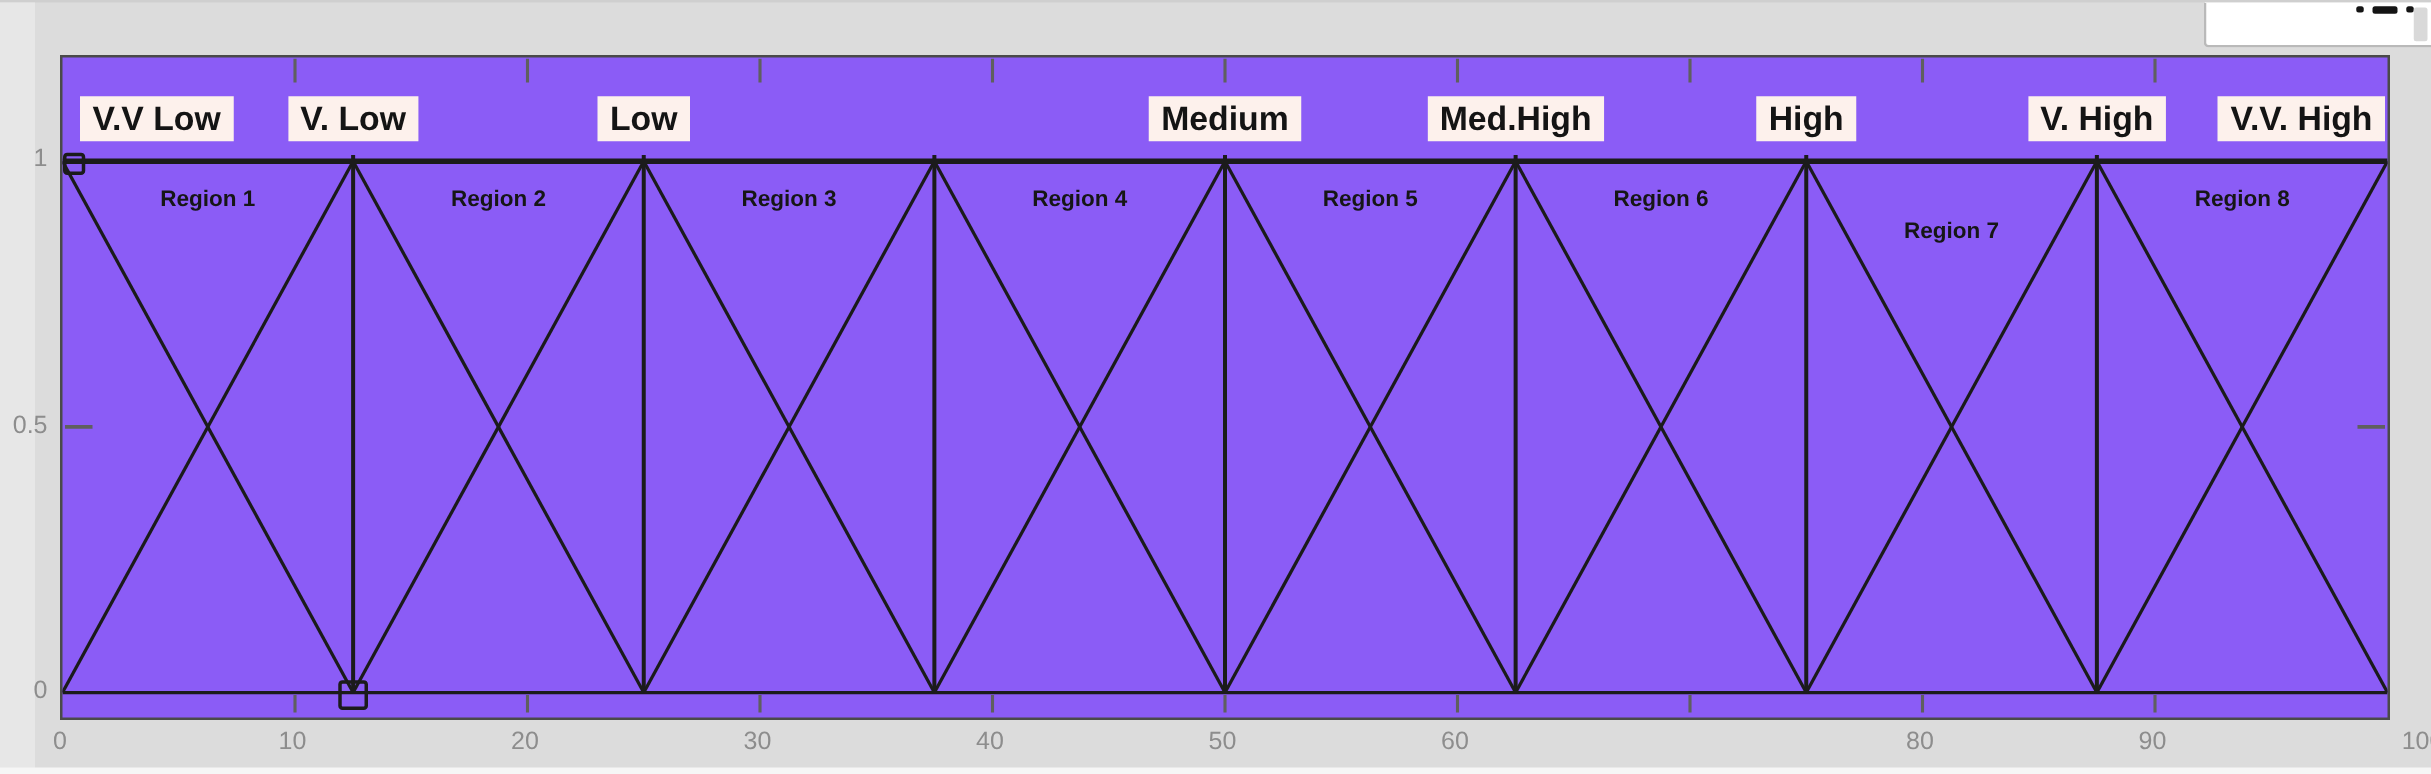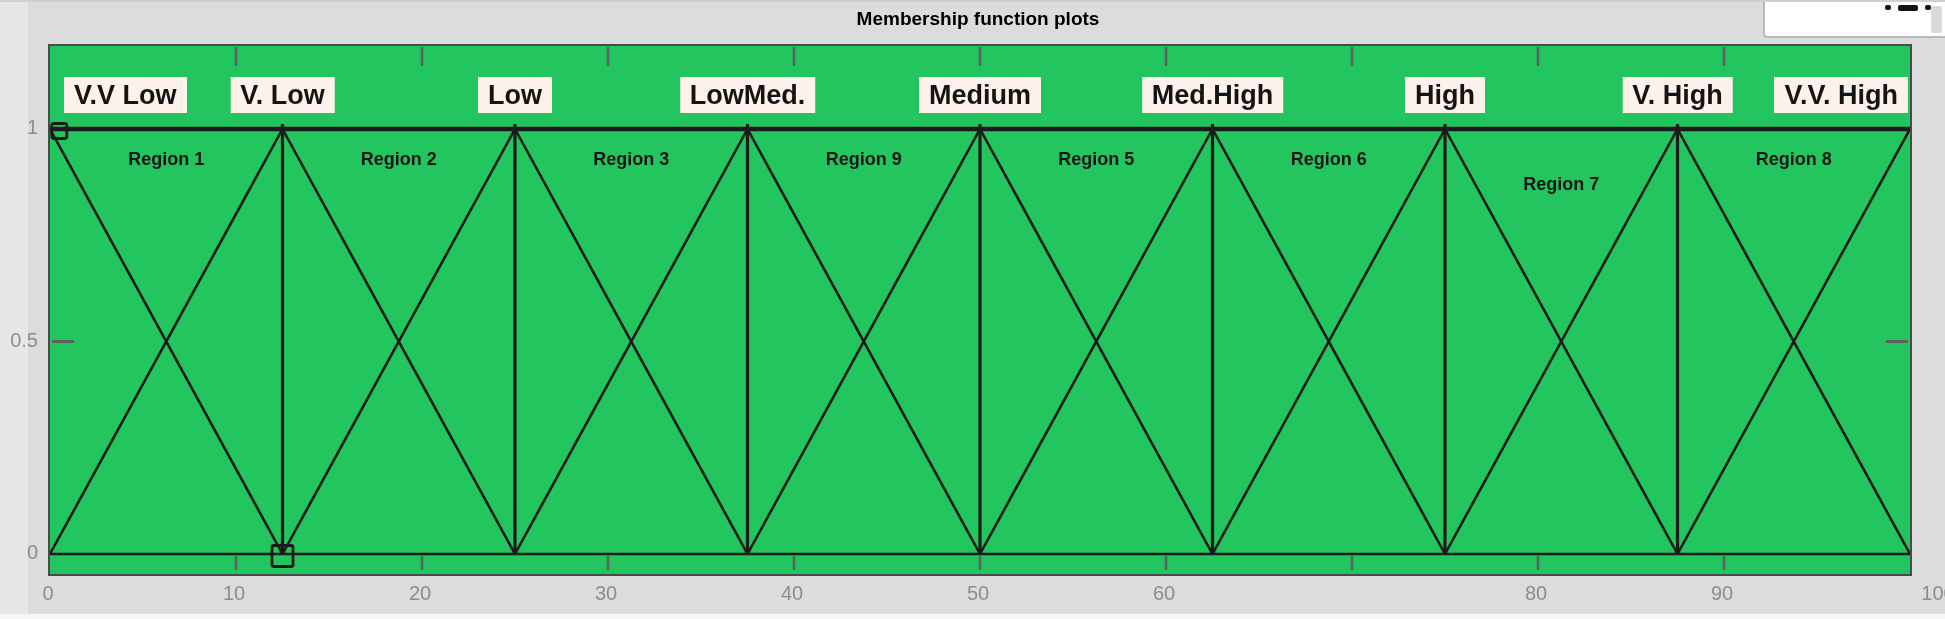--- a/index.html
+++ b/index.html
@@ -5,21 +5,21 @@
   html,body{margin:0;padding:0;}
   body{width:1945px;height:619px;overflow:hidden;
        font-family:"Liberation Sans", sans-serif;}
   .screen{position:absolute;left:0;top:0;width:1945px;height:619px;
           background:#dcdcdc;border-top:2px solid #cfcfcf;box-sizing:border-box;}
   .edge-left{position:absolute;left:0;top:0;width:28px;height:619px;background:#e7e7e7;}
   .edge-bottom{position:absolute;left:0;top:612px;width:1945px;height:7px;background:#f6f6f6;}
   .title{position:absolute;left:48px;top:6px;width:1860px;text-align:center;
          font-size:19px;font-weight:bold;color:#000;}
   .plot{position:absolute;left:48px;top:42px;width:1860px;height:528px;
-        background:#22c55e;border:2px solid #4a4a4a;box-sizing:content-box;}
+        background:#8b5cf6;border:2px solid #4a4a4a;box-sizing:content-box;}
   .plot svg{position:absolute;left:0;top:0;}
   .mf-label{position:absolute;top:31px;height:36px;line-height:36px;padding:0 10px;
             font-size:27px;font-weight:600;color:#141414;background:#fdf1ec;
             white-space:nowrap;transform:translateX(-50%);}
   .mf-label.first{transform:none;}
   .mf-label.last{transform:none;left:auto;}
   .region-label{position:absolute;top:97px;height:32px;line-height:32px;
                 font-size:18px;font-weight:700;color:#161616;white-space:nowrap;
                 transform:translateX(-50%);}
   .xaxis{position:absolute;left:48px;top:580px;width:1860px;height:28px;}
@@ -38,21 +38,20 @@
   .frag.d3{left:160px;top:3px;width:6px;height:5px;}
   .frag.bar{left:166px;top:4px;width:11px;height:27px;background:#d9d9d9;border-radius:2px;}
 </style>
 </head>
 <body>
 
 <div class="screen">
   <div class="edge-left"></div>
   <div class="edge-bottom"></div>
 
-  <div class="title">Membership function plots</div>
 
   <div class="plot" id="plot">
       <svg width="1860" height="528">
         <line x1="186" y1="1" x2="186" y2="20" stroke="#5f5f5f" stroke-width="2.5"></line>
         <line x1="186" y1="510" x2="186" y2="524" stroke="#5f5f5f" stroke-width="2.5"></line>
         <line x1="372" y1="1" x2="372" y2="20" stroke="#5f5f5f" stroke-width="2.5"></line>
         <line x1="372" y1="510" x2="372" y2="524" stroke="#5f5f5f" stroke-width="2.5"></line>
         <line x1="558" y1="1" x2="558" y2="20" stroke="#5f5f5f" stroke-width="2.5"></line>
         <line x1="558" y1="510" x2="558" y2="524" stroke="#5f5f5f" stroke-width="2.5"></line>
         <line x1="744" y1="1" x2="744" y2="20" stroke="#5f5f5f" stroke-width="2.5"></line>
@@ -93,30 +92,29 @@
         <line x1="1395" y1="78" x2="1395" y2="508" stroke="#1b1b1b" stroke-width="3.2"></line>
         <line x1="1627.5" y1="78" x2="1627.5" y2="508" stroke="#1b1b1b" stroke-width="3.2"></line>
         <line x1="0" y1="83" x2="1860" y2="83" stroke="#1b1b1b" stroke-width="4.5"></line>
         <line x1="0" y1="508" x2="1860" y2="508" stroke="#1b1b1b" stroke-width="2.6"></line>
         <rect x="1.8000000000000007" y="77.5" width="15" height="15" fill="none" stroke="#1b1b1b" stroke-width="2.8" rx="2"></rect>
         <rect x="222" y="499.5" width="21" height="21" fill="none" stroke="#1b1b1b" stroke-width="2.8" rx="2"></rect>
       </svg>
       <div class="mf-label first" style="left: 14px;">V.V Low</div>
       <div class="mf-label" style="left: 232.5px;">V. Low</div>
       <div class="mf-label" style="left: 465px;">Low</div>
-      <div class="mf-label" style="left: 697.5px;">LowMed.</div>
       <div class="mf-label" style="left: 930px;">Medium</div>
       <div class="mf-label" style="left: 1162.5px;">Med.High</div>
       <div class="mf-label" style="left: 1395px;">High</div>
       <div class="mf-label" style="left: 1627.5px;">V. High</div>
       <div class="mf-label last" style="right: 2px;">V.V. High</div>
       <div class="region-label" style="left: 116.25px;">Region 1</div>
       <div class="region-label" style="left: 348.75px;">Region 2</div>
       <div class="region-label" style="left: 581.25px;">Region 3</div>
-      <div class="region-label" style="left: 813.75px;">Region 9</div>
+      <div class="region-label" style="left: 813.75px;">Region 4</div>
       <div class="region-label" style="left: 1046.25px;">Region 5</div>
       <div class="region-label" style="left: 1278.75px;">Region 6</div>
       <div class="region-label" style="left: 1511.25px; margin-top: 25px;">Region 7</div>
       <div class="region-label" style="left: 1743.75px;">Region 8</div>
     </div>
 
   <div class="xaxis" id="xaxis">
       <div style="left: 0px;">0</div>
       <div style="left: 186px;">10</div>
       <div style="left: 372px;">20</div>

